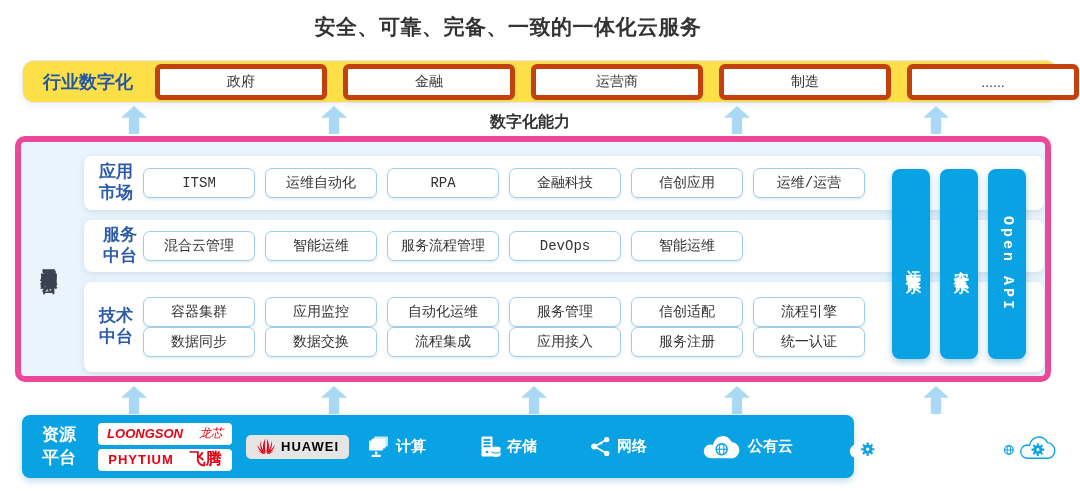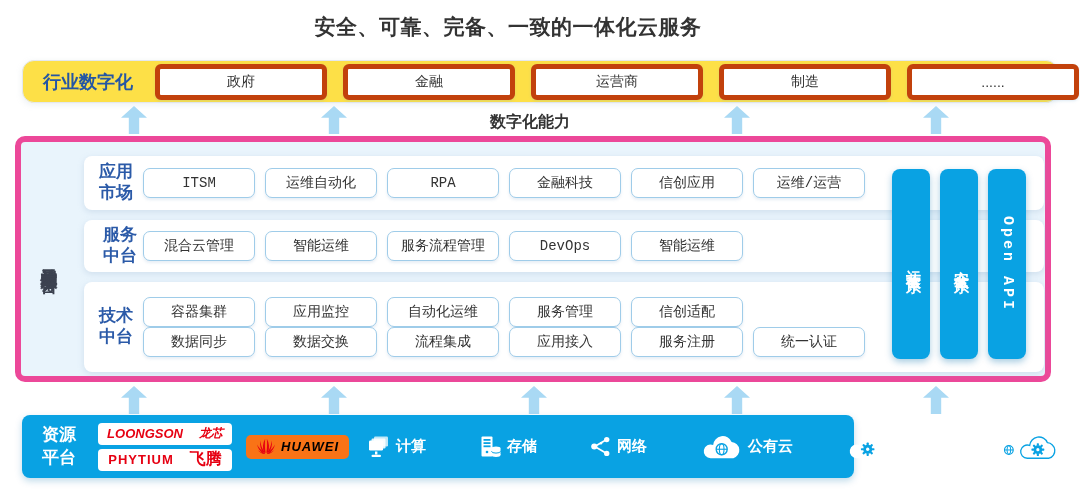--- a/index.html
+++ b/index.html
@@ -81,26 +81,26 @@
   .resource-label{
     width:40px;margin-left:4px;flex:none;font-size:17px;font-weight:bold;color:#fff;
     line-height:1.35;word-break:break-all;
   }
   .vendor-col{display:flex;flex-direction:column;gap:4px;margin-left:16px;flex:none;}
   .vendor-pill{
     width:134px;height:22px;background:#fff;border-radius:4px;
     display:flex;align-items:center;justify-content:center;gap:16px;
   }
   .loongson-en{color:#e60012;font-weight:800;font-style:italic;font-size:13px;}
-  .loongson-cn{color:#e60012;font-weight:700;font-style:italic;font-size:12px;}
+  .loongson-cn{color:#e60012;font-weight:400;font-style:italic;font-size:12px;}
   .phytium-en{color:#e60012;font-weight:bold;font-size:13px;letter-spacing:1px;}
   .phytium-cn{color:#e60012;font-weight:bold;font-size:16px;}
   .huawei-pill{
-    height:24px;padding:0 10px;background:#f97316;border-radius:5px;margin-left:14px;flex:none;
-    display:flex;align-items:center;gap:5px;font-style:italic;
+    height:24px;padding:0 10px;background:#e5e5e5;border-radius:5px;margin-left:14px;flex:none;
+    display:flex;align-items:center;gap:5px;
   }
   .huawei-text{color:#000;font-weight:bold;font-size:13px;letter-spacing:1px;}
   .resources{display:flex;align-items:center;gap:52px;margin-left:18px;}
   .resource-item{display:flex;align-items:center;gap:5px;flex:none;}
   .resource-item .rlabel{color:#fff;font-size:15px;font-weight:bold;white-space:nowrap;}
   .ricon{display:flex;align-items:center;}
 </style>
 </head>
 <body>
 
@@ -149,20 +149,21 @@
 
   <div class="prow prow3">
     <div class="row-label">技术中台</div>
     <div class="chip-col">
       <div class="chips" style="margin-left:0;">
         <div class="chip">容器集群</div>
         <div class="chip">应用监控</div>
         <div class="chip">自动化运维</div>
         <div class="chip">服务管理</div>
         <div class="chip">信创适配</div>
+        <div class="chip">流程引擎</div>
       </div>
       <div class="chips" style="margin-left:0;">
         <div class="chip">数据同步</div>
         <div class="chip">数据交换</div>
         <div class="chip">流程集成</div>
         <div class="chip">应用接入</div>
         <div class="chip">服务注册</div>
         <div class="chip">统一认证</div>
       </div>
     </div>

